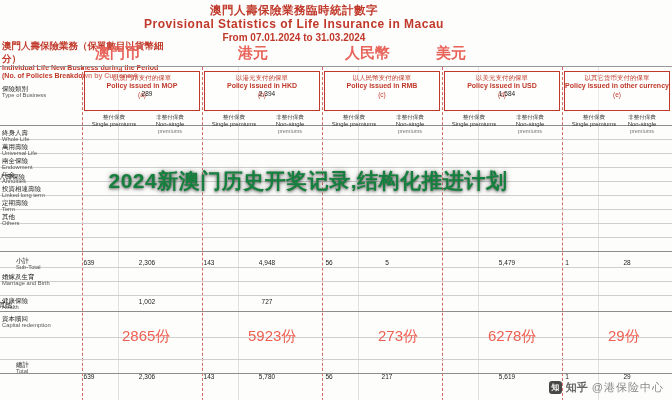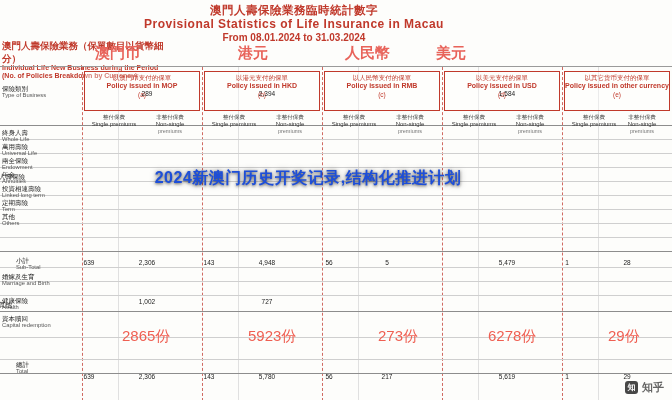--- a/index.html
+++ b/index.html
@@ -149,22 +149,22 @@
     margin-left: 8px;
   }
 
   
   .overlay-title {
     position: absolute;
     left: 0;
     top: 166px;
     width: 616px;
     text-align: center;
-    color: #1d4ed8;
-    font-size: 16px;
+    color: #15803d;
+    font-size: 21px;
     font-weight: bold;
     line-height: 1.45;
     text-shadow: 0 1px 3px rgba(0,0,0,0.55), 0 0 6px rgba(0,0,0,0.35);
     letter-spacing: 0.5px;
   }
 
   
   .watermark {
     position: absolute;
     right: 8px;
@@ -196,21 +196,21 @@
   }
 </style>
 </head>
 <body>
 
 <div class="page">
 
   <div class="doc-header">
     <div class="hdr-line hdr-cn">澳門人壽保險業務臨時統計數字</div>
     <div class="hdr-line hdr-en">Provisional Statistics of Life Insurance in Macau</div>
-    <div class="hdr-sub">From 08.01.2024 to 31.03.2024</div>
+    <div class="hdr-sub">From 07.01.2024 to 31.03.2024</div>
   </div>
 
   <div style="position:absolute;left:2px;top:64px;width:170px;font-size:7px;color:#c0392b;font-weight:bold;line-height:1.2;">Individual Life New Business during the Period (No. of Policies Breakdown by Currency)</div>
   <div style="position:absolute;left:2px;top:40px;width:176px;font-size:9.5px;color:#c0392b;font-weight:bold;">澳門人壽保險業務（保單數目以貨幣細分）</div>
 
   <div class="cur-band">
     <div class="cur-item" style="left:95px;top:0;">澳門币</div>
     <div class="cur-item" style="left:215px;top:0;margin-left:23px;">港元</div>
     <div class="cur-item" style="left:345px;top:0;">人民幣</div>
     <div class="cur-item" style="left:436px;top:0;">美元</div>
@@ -414,15 +414,16 @@
   <div class="bignum" style="left:480px;top:327px;">6278份</div>
   <div class="bignum" style="left:600px;top:327px;">29份</div>
 
   <div class="overlay-title">
     <div>2024新澳门历史开奖记录,结构化推进计划</div>
   </div>
 
   <div class="watermark">
     <span class="wm-logo">知</span>
     <span class="wm-text">知乎</span>
+    <span class="wm-text2">@港保险中心</span>
   </div>
 
 </div>
 
 </body></html>

